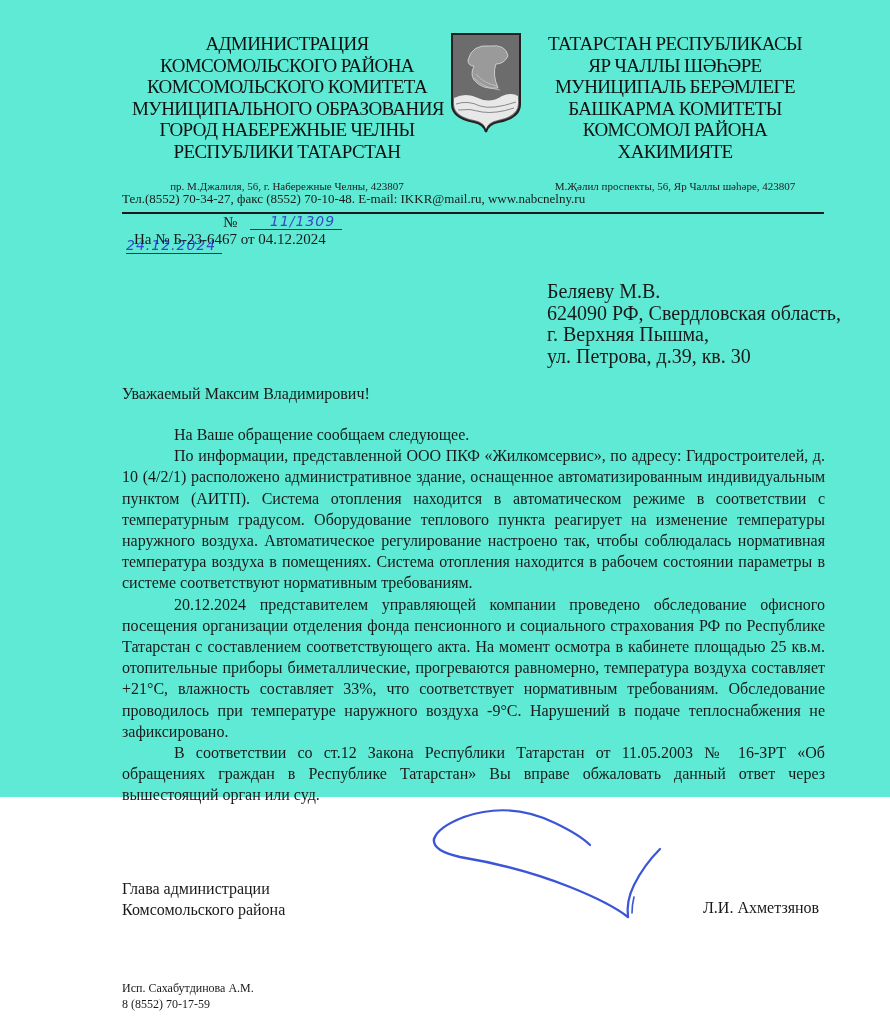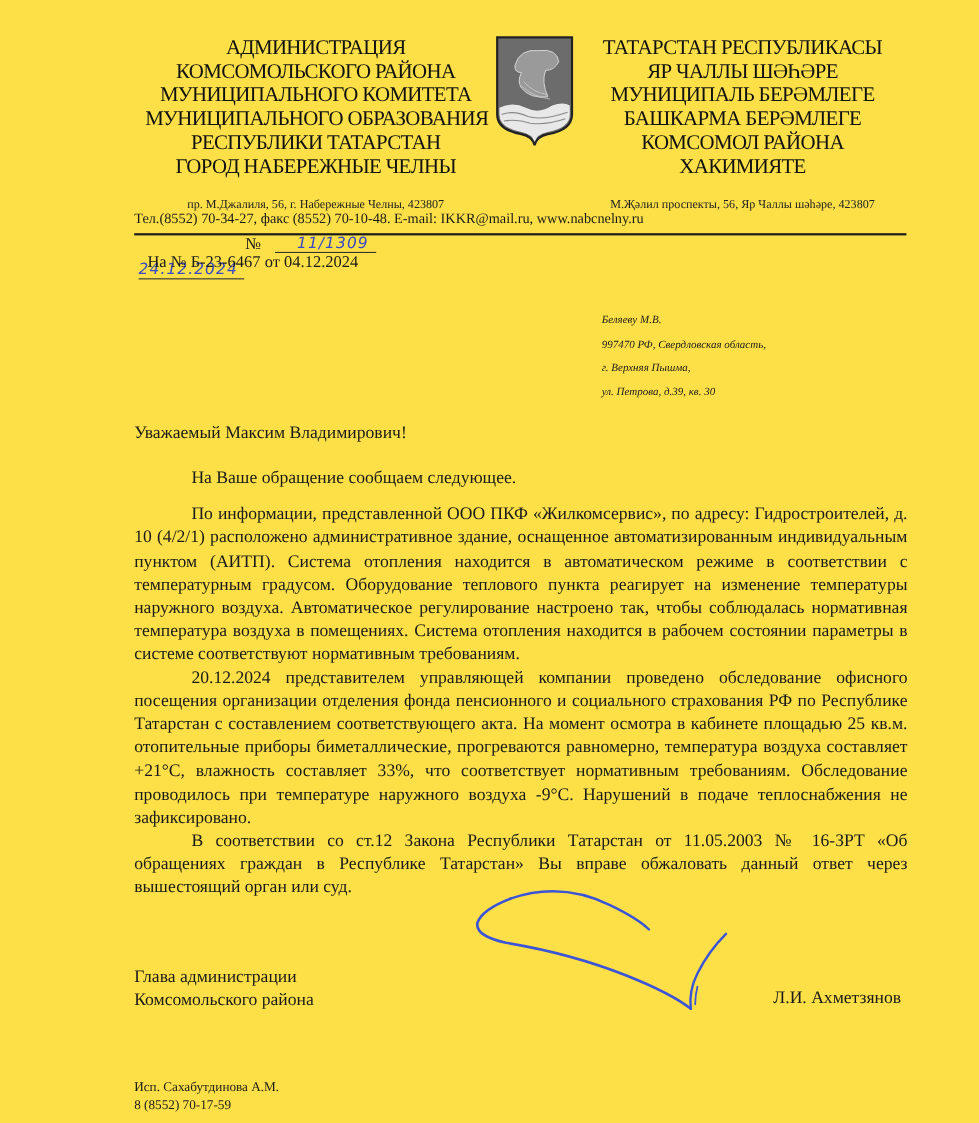--- a/index.html
+++ b/index.html
@@ -11,22 +11,22 @@
       width: 890px;
       height: 1021px;
       position: relative;
       overflow: hidden;
       font-family: "Liberation Serif", "DejaVu Serif", serif;
       color: #1a1a1a;
     }
     .page {
       position: absolute;
       left: 0; top: 0;
-      width: 890px; height: 1021px;
-      background: #fde047;
+      width: 890px; height: 797px;
+      background: #5eead4;
     }
     
     .hdr-left {
       position: absolute;
       left: 132px; top: 33px;
       width: 310px;
       text-align: center;
     }
     .hdr-right {
       position: absolute;
@@ -102,24 +102,23 @@
     }
     .reg-ref {
       position: absolute; left: 12px; top: 17px;
       font-size: 15px;
       text-underline-offset: 2px;
     }
     
     .addressee {
       position: absolute;
       left: 547px; top: 281px;
-      font-size: 10px;
+      font-size: 20px;
       line-height: 21.5px;
       white-space: nowrap;
-      font-style: italic;
     }
     .salutation {
       position: absolute;
       left: 122px; top: 385px;
       width: 702px;
       text-align: left;
       font-size: 16px;
       white-space: nowrap;
     }
     
@@ -128,21 +127,21 @@
       left: 122px; top: 424px;
       width: 703px;
       font-size: 16px;
       line-height: 21.2px;
       text-align: justify;
     }
     .body-text p {
       margin: 0;
       text-indent: 52px;
     }
-    .body-text p.first { margin-bottom: 12px; }
+    .body-text p.first { margin-bottom: 0; }
     
     .sign-title {
       position: absolute;
       left: 122px; top: 878px;
       font-size: 16px;
       line-height: 21px;
       white-space: nowrap;
     }
     .sign-name {
       position: absolute;
@@ -164,64 +163,64 @@
     }
   </style>
 </head>
 <body>
 
 <div class="page">
 
   <div class="hdr-left">
     <div class="hdr-line">АДМИНИСТРАЦИЯ</div>
     <div class="hdr-line">КОМСОМОЛЬСКОГО РАЙОНА</div>
-    <div class="hdr-line">МУНИЦИПАЛЬНОГО КОМИТЕТА</div>
+    <div class="hdr-line">КОМСОМОЛЬСКОГО КОМИТЕТА</div>
     <div class="hdr-line">МУНИЦИПАЛЬНОГО ОБРАЗОВАНИЯ</div>
+    <div class="hdr-line">ГОРОД НАБЕРЕЖНЫЕ ЧЕЛНЫ</div>
     <div class="hdr-line">РЕСПУБЛИКИ ТАТАРСТАН</div>
-    <div class="hdr-line">ГОРОД НАБЕРЕЖНЫЕ ЧЕЛНЫ</div>
     <div class="hdr-addr">пр. М.Джалиля, 56, г. Набережные Челны, 423807</div>
   </div>
 
   <div class="emblem">
     <svg width="80" height="105" viewBox="0 0 80 105">
       <path d="M6 4 H74 V74 Q74 88 52 92 Q42 94 40 102 Q38 94 28 92 Q6 88 6 74 Z" fill="#6c6c6c" stroke="#222" stroke-width="2"></path>
       <path d="M22 30 Q26 14 44 16 Q60 14 62 26 Q58 34 50 34 Q46 44 52 58 Q36 60 28 50 Q24 44 28 36 Q22 36 22 30 Z" fill="#9a9a9a" stroke="#ddd" stroke-width="0.8"></path>
       <path d="M30 44 Q38 54 52 56" stroke="#ccc" stroke-width="0.7" fill="none"></path>
       <path d="M28 48 Q38 58 54 60" stroke="#ccc" stroke-width="0.7" fill="none"></path>
       <path d="M8 68 Q20 62 32 68 Q44 74 56 66 Q66 62 72 66 V74 Q72 86 52 90 Q42 92 40 99 Q38 92 28 90 Q8 86 8 74 Z" fill="#e8e8e8"></path>
       <path d="M10 74 Q22 70 34 76 Q46 80 70 72" stroke="#888" stroke-width="1" fill="none"></path>
       <path d="M12 80 Q24 78 36 82 Q50 84 68 78" stroke="#888" stroke-width="1" fill="none"></path>
     </svg>
   </div>
 
   <div class="hdr-right">
     <div class="hdr-line">ТАТАРСТАН РЕСПУБЛИКАСЫ</div>
     <div class="hdr-line">ЯР ЧАЛЛЫ  ШӘҺӘРЕ</div>
     <div class="hdr-line">МУНИЦИПАЛЬ БЕРӘМЛЕГЕ</div>
-    <div class="hdr-line">БАШКАРМА БЕРӘМЛЕГЕ</div>
+    <div class="hdr-line">БАШКАРМА КОМИТЕТЫ</div>
     <div class="hdr-line">КОМСОМОЛ РАЙОНА</div>
     <div class="hdr-line">ХАКИМИЯТЕ</div>
     <div class="hdr-addr">М.Җәлил  проспекты, 56, Яр Чаллы шәһәре, 423807</div>
   </div>
 
   <div class="contacts">Тел.(8552) 70-34-27, факс (8552) 70-10-48. E-mail: IKKR@mail.ru, www.nabcnelny.ru</div>
   <div class="rule"></div>
 
   <div class="reg">
     <div class="reg-row1">
       <span class="reg-date hand">24.12.2024</span>
       <span class="reg-no-label">№</span>
       <span class="reg-no hand">11/1309</span>
     </div>
     <div class="reg-ref">На № Б-23-6467 от 04.12.2024</div>
   </div>
 
   <div class="addressee">
     <div>Беляеву М.В.</div>
-    <div>997470 РФ, Свердловская область,</div>
+    <div>624090 РФ, Свердловская область,</div>
     <div>г. Верхняя Пышма,</div>
     <div>ул. Петрова, д.39, кв. 30</div>
   </div>
 
   <div class="salutation">Уважаемый Максим Владимирович!</div>
 
   <div class="body-text">
     <p class="first">На Ваше обращение сообщаем следующее.</p>
     <p>По информации, представленной ООО ПКФ «Жилкомсервис», по адресу: Гидростроителей, д. 10 (4/2/1) расположено административное здание, оснащенное автоматизированным индивидуальным пунктом (АИТП). Система отопления находится в автоматическом режиме в соответствии с температурным градусом. Оборудование теплового пункта реагирует на изменение температуры наружного воздуха. Автоматическое регулирование настроено так, чтобы соблюдалась нормативная температура воздуха в помещениях. Система отопления находится в рабочем состоянии параметры в системе соответствуют нормативным требованиям.</p>
     <p>20.12.2024 представителем управляющей компании проведено обследование офисного посещения организации отделения фонда пенсионного и социального страхования РФ по Республике Татарстан с составлением соответствующего акта. На момент осмотра в кабинете площадью 25 кв.м. отопительные приборы биметаллические, прогреваются равномерно, температура воздуха составляет +21°C, влажность составляет 33%, что соответствует нормативным требованиям. Обследование проводилось при температуре наружного воздуха -9°C. Нарушений в подаче теплоснабжения не зафиксировано.</p>

